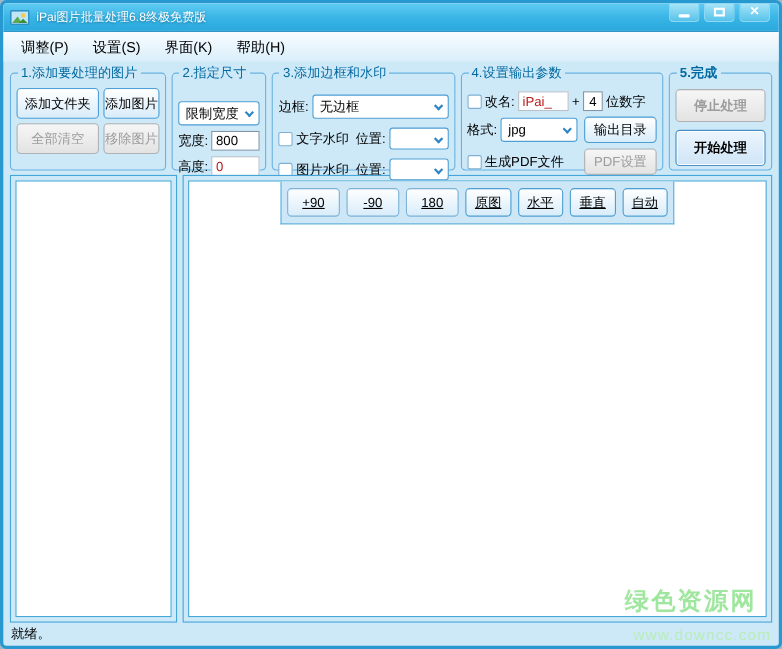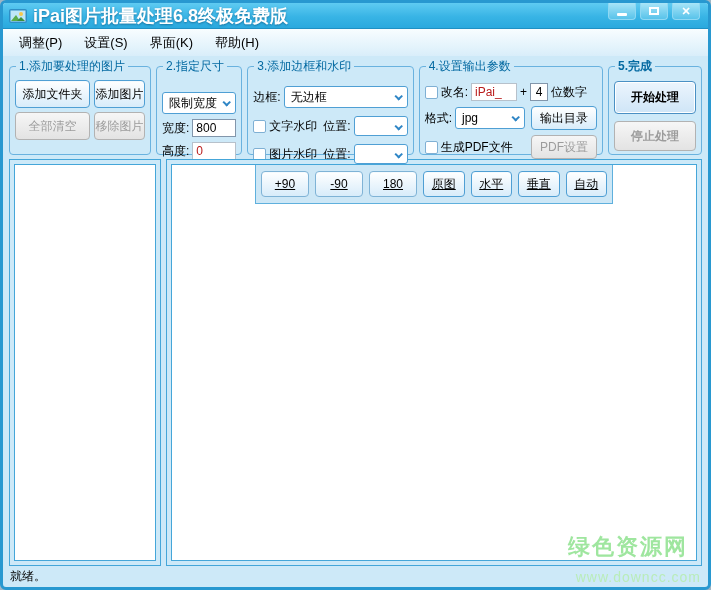--- a/index.html
+++ b/index.html
@@ -15,21 +15,21 @@
 
   
   .titlebar {
     height:26px;
     background:linear-gradient(#5fcbf2 0%, #38b4e5 55%, #2aa9de 100%);
     border-bottom:1px solid #1f90c4;
     display:flex; align-items:center; padding:0 6px; position:relative;
   }
   .app-icon { width:18px; height:14px; display:inline-block; }
   .titlebar-title {
-    color:#fff; font-weight:bold; font-size:18px; margin-left:6px;
+    color:#fff; font-weight:normal; font-size:11px; margin-left:6px;
     text-shadow:0 1px 2px rgba(0,70,110,.55);
     white-space:nowrap;
   }
   .win-controls { position:absolute; right:8px; top:0; display:flex; gap:4px; }
   .win-btn {
     width:28px; height:17px;
     background:linear-gradient(#a9e5f8,#58c3ea);
     border:1px solid #8fd8f3; border-top:none;
     border-radius:0 0 4px 4px;
     display:flex; align-items:center; justify-content:center;
@@ -264,22 +264,22 @@
         <span class="checkbox"></span>
         <span class="lbl">生成PDF文件</span>
         <span class="spacer"></span>
         <div class="btn small disabled">PDF设置</div>
       </div>
     </fieldset>
 
     <fieldset class="g5">
       <legend>5.完成</legend>
       <div class="g5-col">
+        <div class="btn stop disabled">停止处理</div>
         <div class="btn start">开始处理</div>
-        <div class="btn stop disabled">停止处理</div>
       </div>
     </fieldset>
 
   </div>
 
   <div class="panels">
     <div class="panel panel-left">
       <div class="panel-inner"></div>
     </div>
     <div class="panel panel-main">

